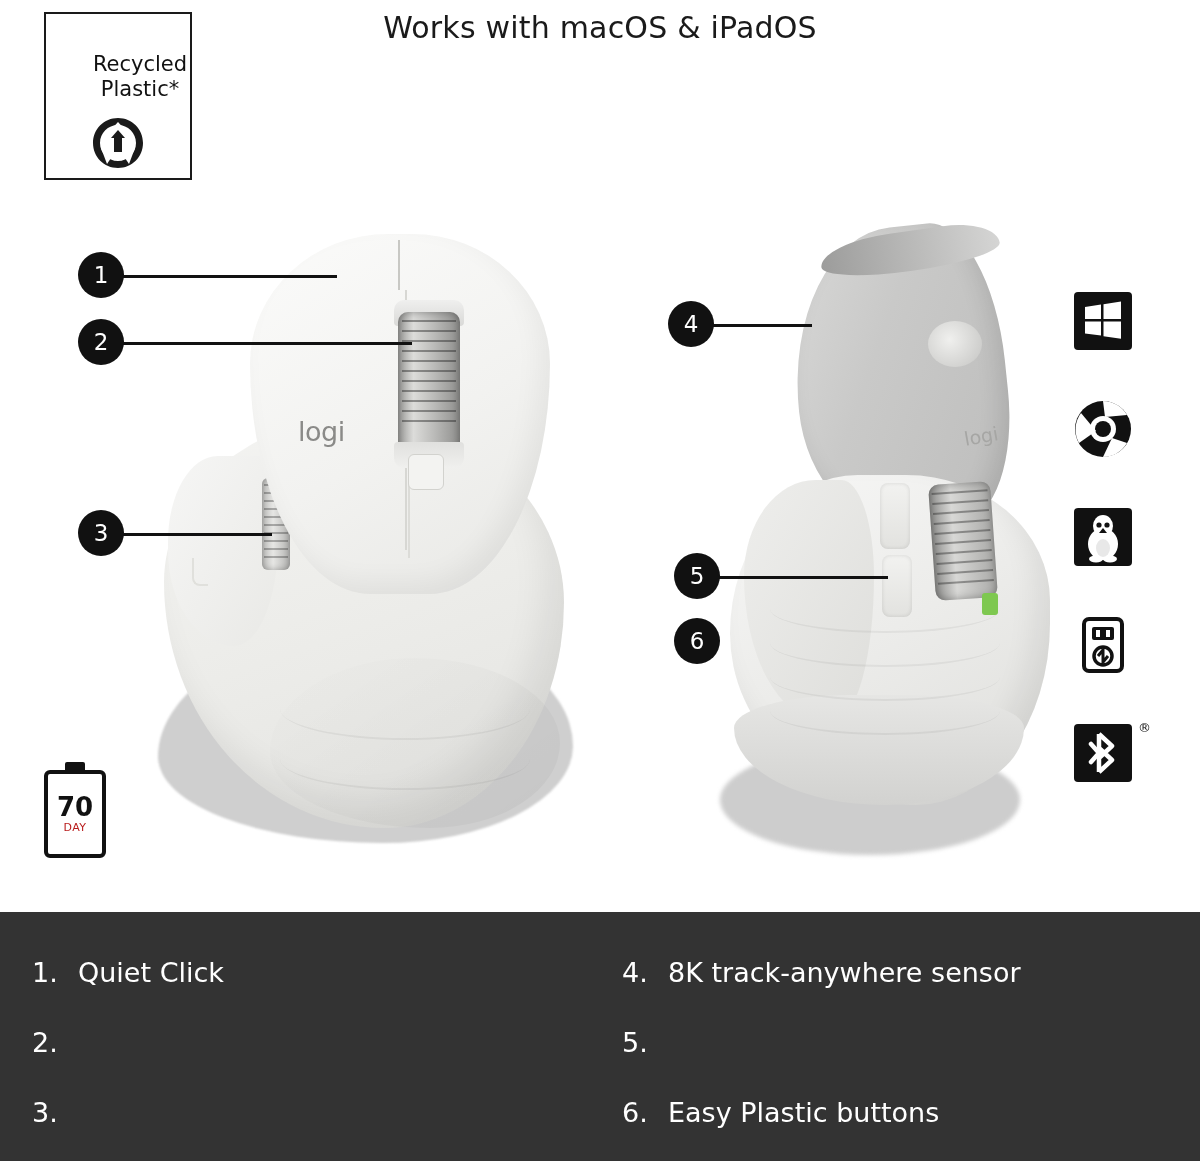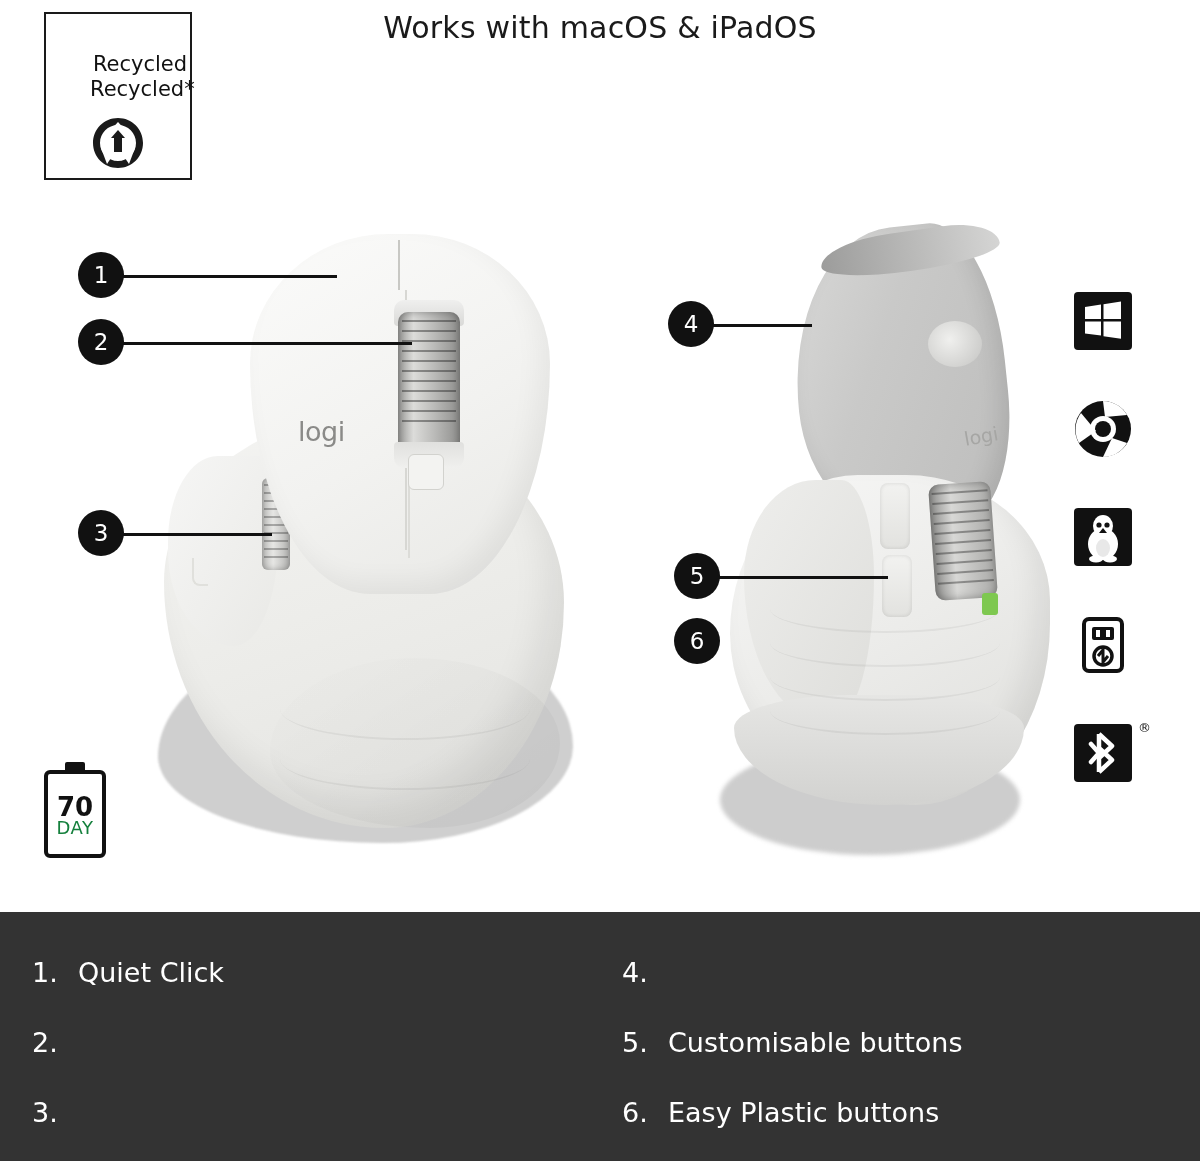--- a/index.html
+++ b/index.html
@@ -84,23 +84,23 @@
     align-items: center;
     justify-content: center;
   }
   .battery-badge .num {
     font-size: 26px;
     font-weight: bold;
     line-height: 26px;
     color: #111;
   }
   .battery-badge .unit {
-    font-size: 18px;
+    font-size: 11px;
     line-height: 15px;
-    color: #15803d;
+    color: #b91c1c;
     letter-spacing: 0.5px;
   }
 
   
   .stage {
     position: absolute;
     left: 0;
     top: 0;
     width: 1200px;
     height: 905px;
@@ -480,21 +480,21 @@
     flex: 0 0 46px;
   }
 </style>
 </head>
 <body>
 
 <div class="headline">Works with macOS &amp; iPadOS</div>
 
 <div class="recycled-badge">
   <span class="rb-line">Recycled</span>
-  <span class="rb-line">Recycled*</span>
+  <span class="rb-line">Plastic*</span>
   <div class="recycled-icon">
     <svg width="62" height="58" viewBox="0 0 62 58">
       <path d="M31 4 C17 4 6 15 6 29 C6 43 17 54 31 54 C45 54 56 43 56 29 C56 15 45 4 31 4 Z
                M31 11 C41 11 49 19 49 29 C49 39 41 47 31 47 C21 47 13 39 13 29 C13 19 21 11 31 11 Z" fill="#1a1a1a"></path>
       <path d="M20 20 L31 8 L42 20 Z" fill="#ffffff"></path>
       <path d="M24 24 L31 16 L38 24 Z" fill="#1a1a1a"></path>
       <rect x="27" y="22" width="8" height="16" fill="#1a1a1a"></rect>
       <path d="M14 34 L26 41 L20 50 Z" fill="#ffffff"></path>
       <path d="M48 34 L36 41 L42 50 Z" fill="#ffffff"></path>
     </svg>
@@ -679,23 +679,23 @@
       <span class="legend-num">2.</span>
     </div>
     <div class="legend-row">
       <span class="legend-num">3.</span>
     </div>
   </div>
 
   <div class="legend-col right">
     <div class="legend-row">
       <span class="legend-num">4.</span>
+      <span>8K track-anywhere sensor</span>
     </div>
     <div class="legend-row">
       <span class="legend-num">5.</span>
-      <span>Customisable buttons</span>
     </div>
     <div class="legend-row">
       <span class="legend-num">6.</span>
       <span>Easy Plastic buttons</span>
     </div>
   </div>
 </div>
 
 </body></html>

